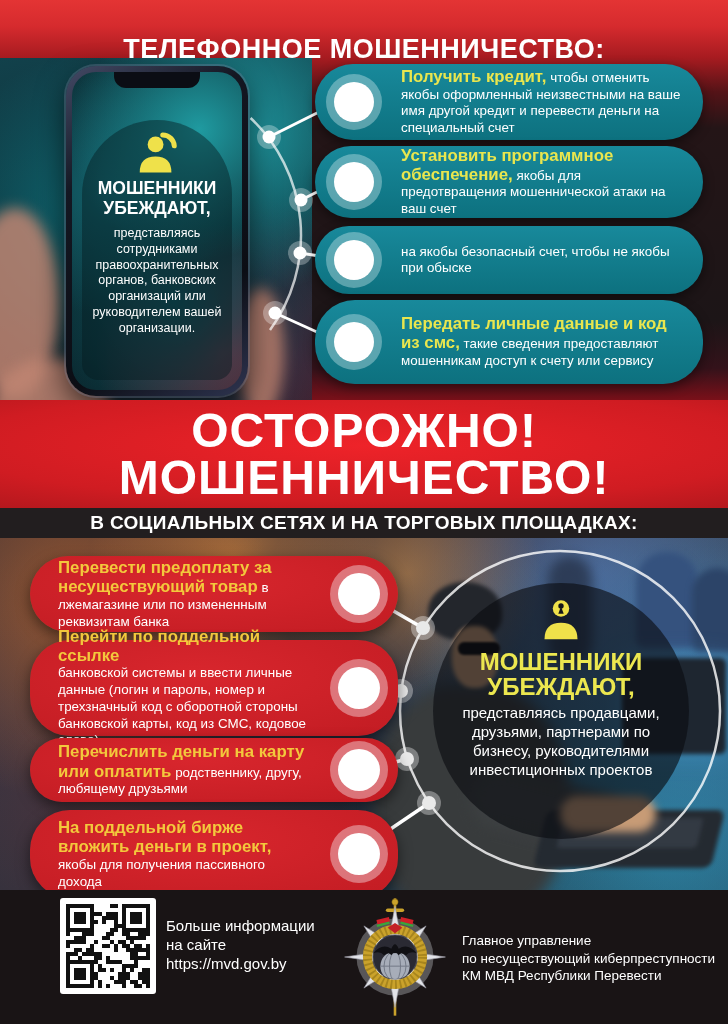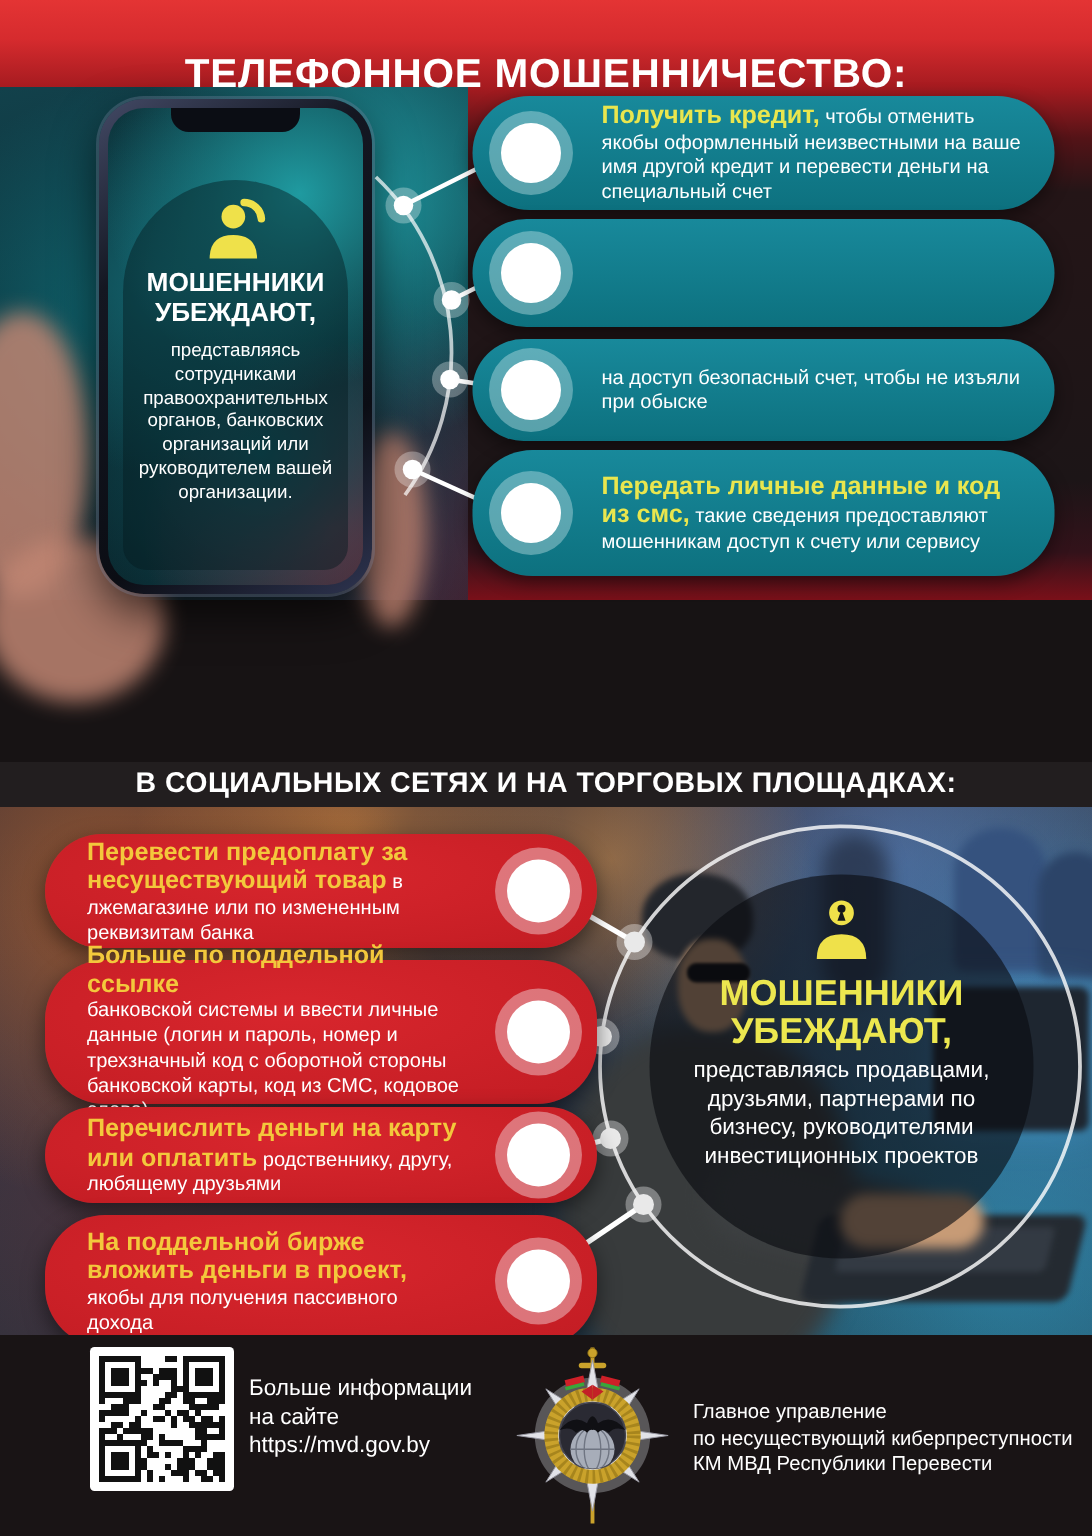--- a/index.html
+++ b/index.html
@@ -191,33 +191,39 @@
 
     <div class="hdr-title">ТЕЛЕФОННОЕ МОШЕННИЧЕСТВО:</div>
 
     <div class="tpill t1">
       <span class="pill-circle"></span>
       <p><span class="t">Получить кредит,</span>
          <span class="b">чтобы отменить якобы оформленный неизвестными на ваше имя другой кредит и перевести деньги на специальный счет</span></p>
     </div>
     <div class="tpill t2">
       <span class="pill-circle"></span>
+      <p><span class="t">Установить программное обеспечение,</span>
+         <span class="b">якобы для предотвращения мошеннической атаки на ваш счет</span></p>
     </div>
     <div class="tpill t3">
       <span class="pill-circle"></span>
       <p>
-         <span class="b">на доступ безопасный счет, чтобы не изъяли при обыске</span></p>
+         <span class="b">на якобы безопасный счет, чтобы не якобы при обыске</span></p>
     </div>
     <div class="tpill t4">
       <span class="pill-circle"></span>
       <p><span class="t">Передать личные данные и код из смс,</span>
          <span class="b">такие сведения предоставляют мошенникам доступ к счету или сервису</span></p>
     </div>
   </div>
 
+  <div class="warn">
+    <div>ОСТОРОЖНО!</div>
+    <div>МОШЕННИЧЕСТВО!</div>
+  </div>
 
   <div class="strip">В СОЦИАЛЬНЫХ СЕТЯХ И НА ТОРГОВЫХ ПЛОЩАДКАХ:</div>
 
   <div class="sec4">
     <div class="blob fig1"></div>
     <div class="blob hood1"></div>
     <div class="blob hood2"></div>
     <div class="blob torso"></div>
     <div class="blob beanie"></div>
     <div class="blob face"></div>
@@ -260,21 +266,21 @@
       <div class="dc-title">МОШЕННИКИ УБЕЖДАЮТ,</div>
       <div class="dc-body">представляясь продавцами, друзьями, партнерами по бизнесу, руководителями инвестиционных проектов</div>
     </div>
 
     <div class="rpill r1">
       <p><span class="t">Перевести предоплату за несуществующий товар</span>
          <span class="b">в лжемагазине или по измененным реквизитам банка</span></p>
       <span class="pill-circle"></span>
     </div>
     <div class="rpill r2">
-      <p><span class="t blk">Больше по поддельной ссылке</span>
+      <p><span class="t blk">Перейти по поддельной ссылке</span>
          <span class="b">банковской системы и ввести личные данные (логин и пароль, номер и трехзначный код с оборотной стороны банковской карты, код из СМС, кодовое слово)</span></p>
       <span class="pill-circle"></span>
     </div>
     <div class="rpill r3">
       <p><span class="t">Перечислить деньги на карту или оплатить</span>
          <span class="b">родственнику, другу, любящему друзьями</span></p>
       <span class="pill-circle"></span>
     </div>
     <div class="rpill r4">
       <p><span class="t">На поддельной бирже вложить деньги в проект,</span>

